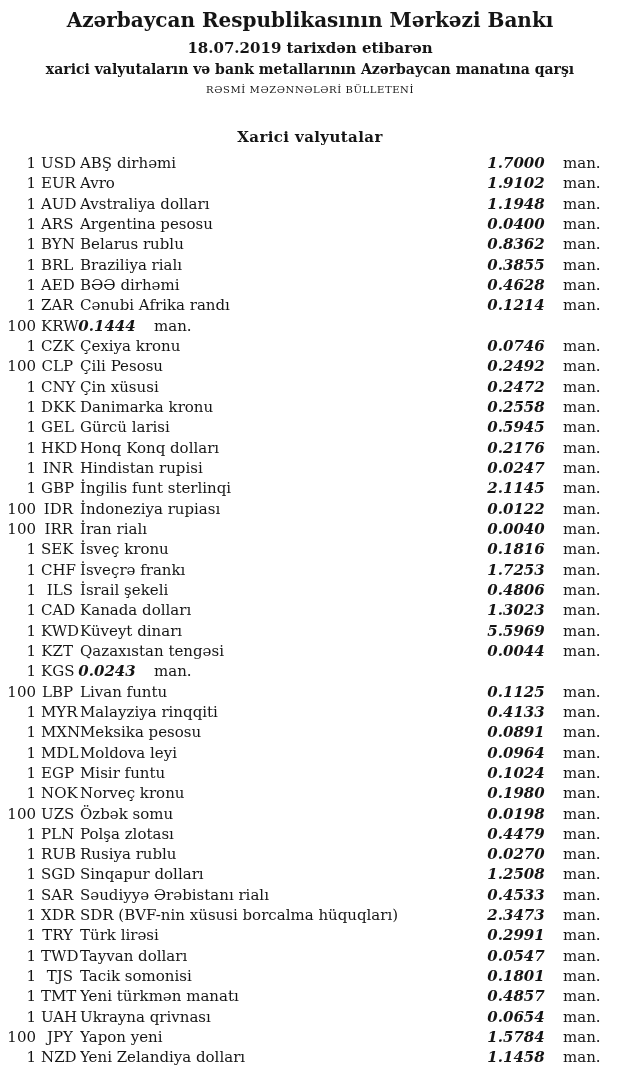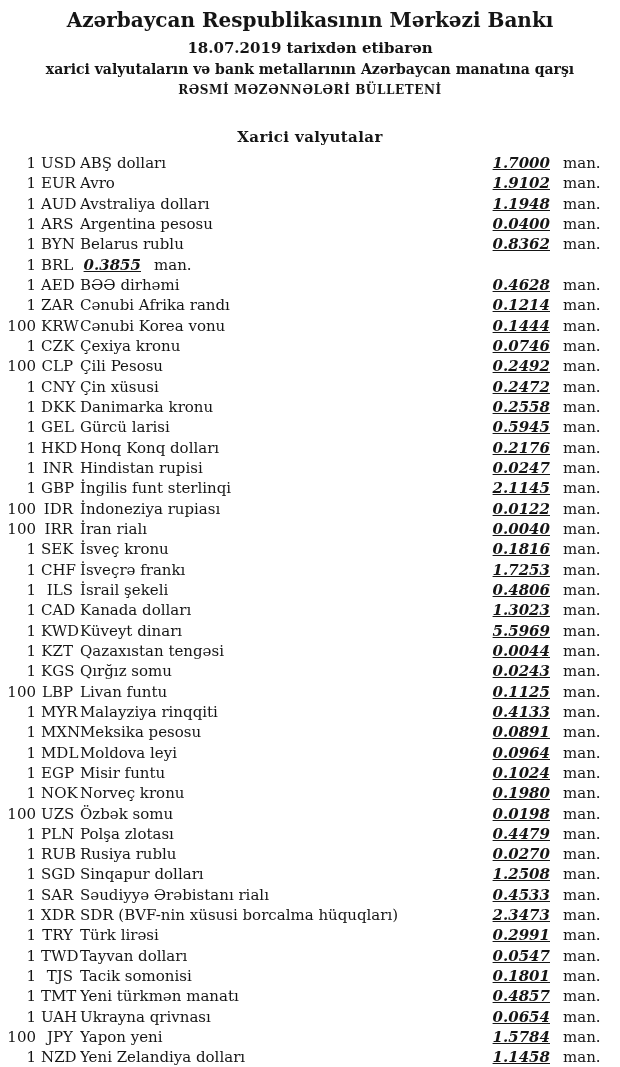--- a/index.html
+++ b/index.html
@@ -32,22 +32,22 @@
     line-height: 20px;
   }
   .scope-line {
     margin-top: 1px;
     font-size: 14px;
     font-weight: bold;
     line-height: 20px;
   }
   .bulletin-title {
     margin-top: 1px;
-    font-size: 12px;
-    font-weight: bold;
+    font-size: 10px;
+    font-weight: normal;
     letter-spacing: 0.6px;
     line-height: 20px;
   }
   .section-title {
     margin-top: 27px;
     text-align: center;
     font-size: 15px;
     font-weight: bold;
     letter-spacing: 0.4px;
     line-height: 20px;
@@ -76,25 +76,24 @@
   }
   .name {
     margin-left: 7px;
     flex: 1 1 auto;
     text-align: left;
     white-space: nowrap;
     overflow: hidden;
   }
   .rate {
     width: 68px;
-    text-align: right;
+    text-align: center;
     font-weight: bold;
     font-style: italic;
     flex: 0 0 auto;
-    text-decoration: underline;
   }
   .unit {
     width: 40px;
     margin-left: 13px;
     text-align: left;
     flex: 0 0 auto;
   }
 </style>
 </head>
 <body>
@@ -108,21 +107,21 @@
     <div class="bulletin-title">RƏSMİ MƏZƏNNƏLƏRİ BÜLLETENİ</div>
   </div>
 
   <div class="section-title">Xarici valyutalar</div>
 
   <div class="rates-table">
 
       <div class="row">
         <span class="qty">1</span>
         <span class="code">USD</span>
-        <span class="name">ABŞ dolları</span>
+        <span class="name">ABŞ dirhəmi</span>
         <span class="rate">1.7000</span>
         <span class="unit">man.</span>
       </div>
 
       <div class="row">
         <span class="qty">1</span>
         <span class="code">EUR</span>
         <span class="name">Avro</span>
         <span class="rate">1.9102</span>
         <span class="unit">man.</span>
@@ -148,20 +147,21 @@
         <span class="qty">1</span>
         <span class="code">BYN</span>
         <span class="name">Belarus rublu</span>
         <span class="rate">0.8362</span>
         <span class="unit">man.</span>
       </div>
 
       <div class="row">
         <span class="qty">1</span>
         <span class="code">BRL</span>
+        <span class="name">Braziliya rialı</span>
         <span class="rate">0.3855</span>
         <span class="unit">man.</span>
       </div>
 
       <div class="row">
         <span class="qty">1</span>
         <span class="code">AED</span>
         <span class="name">BƏƏ dirhəmi</span>
         <span class="rate">0.4628</span>
         <span class="unit">man.</span>
@@ -171,21 +171,20 @@
         <span class="qty">1</span>
         <span class="code">ZAR</span>
         <span class="name">Cənubi Afrika randı</span>
         <span class="rate">0.1214</span>
         <span class="unit">man.</span>
       </div>
 
       <div class="row">
         <span class="qty">100</span>
         <span class="code">KRW</span>
-        <span class="name">Cənubi Korea vonu</span>
         <span class="rate">0.1444</span>
         <span class="unit">man.</span>
       </div>
 
       <div class="row">
         <span class="qty">1</span>
         <span class="code">CZK</span>
         <span class="name">Çexiya kronu</span>
         <span class="rate">0.0746</span>
         <span class="unit">man.</span>
@@ -307,21 +306,20 @@
         <span class="qty">1</span>
         <span class="code">KZT</span>
         <span class="name">Qazaxıstan tengəsi</span>
         <span class="rate">0.0044</span>
         <span class="unit">man.</span>
       </div>
 
       <div class="row">
         <span class="qty">1</span>
         <span class="code">KGS</span>
-        <span class="name">Qırğız somu</span>
         <span class="rate">0.0243</span>
         <span class="unit">man.</span>
       </div>
 
       <div class="row">
         <span class="qty">100</span>
         <span class="code">LBP</span>
         <span class="name">Livan funtu</span>
         <span class="rate">0.1125</span>
         <span class="unit">man.</span>

